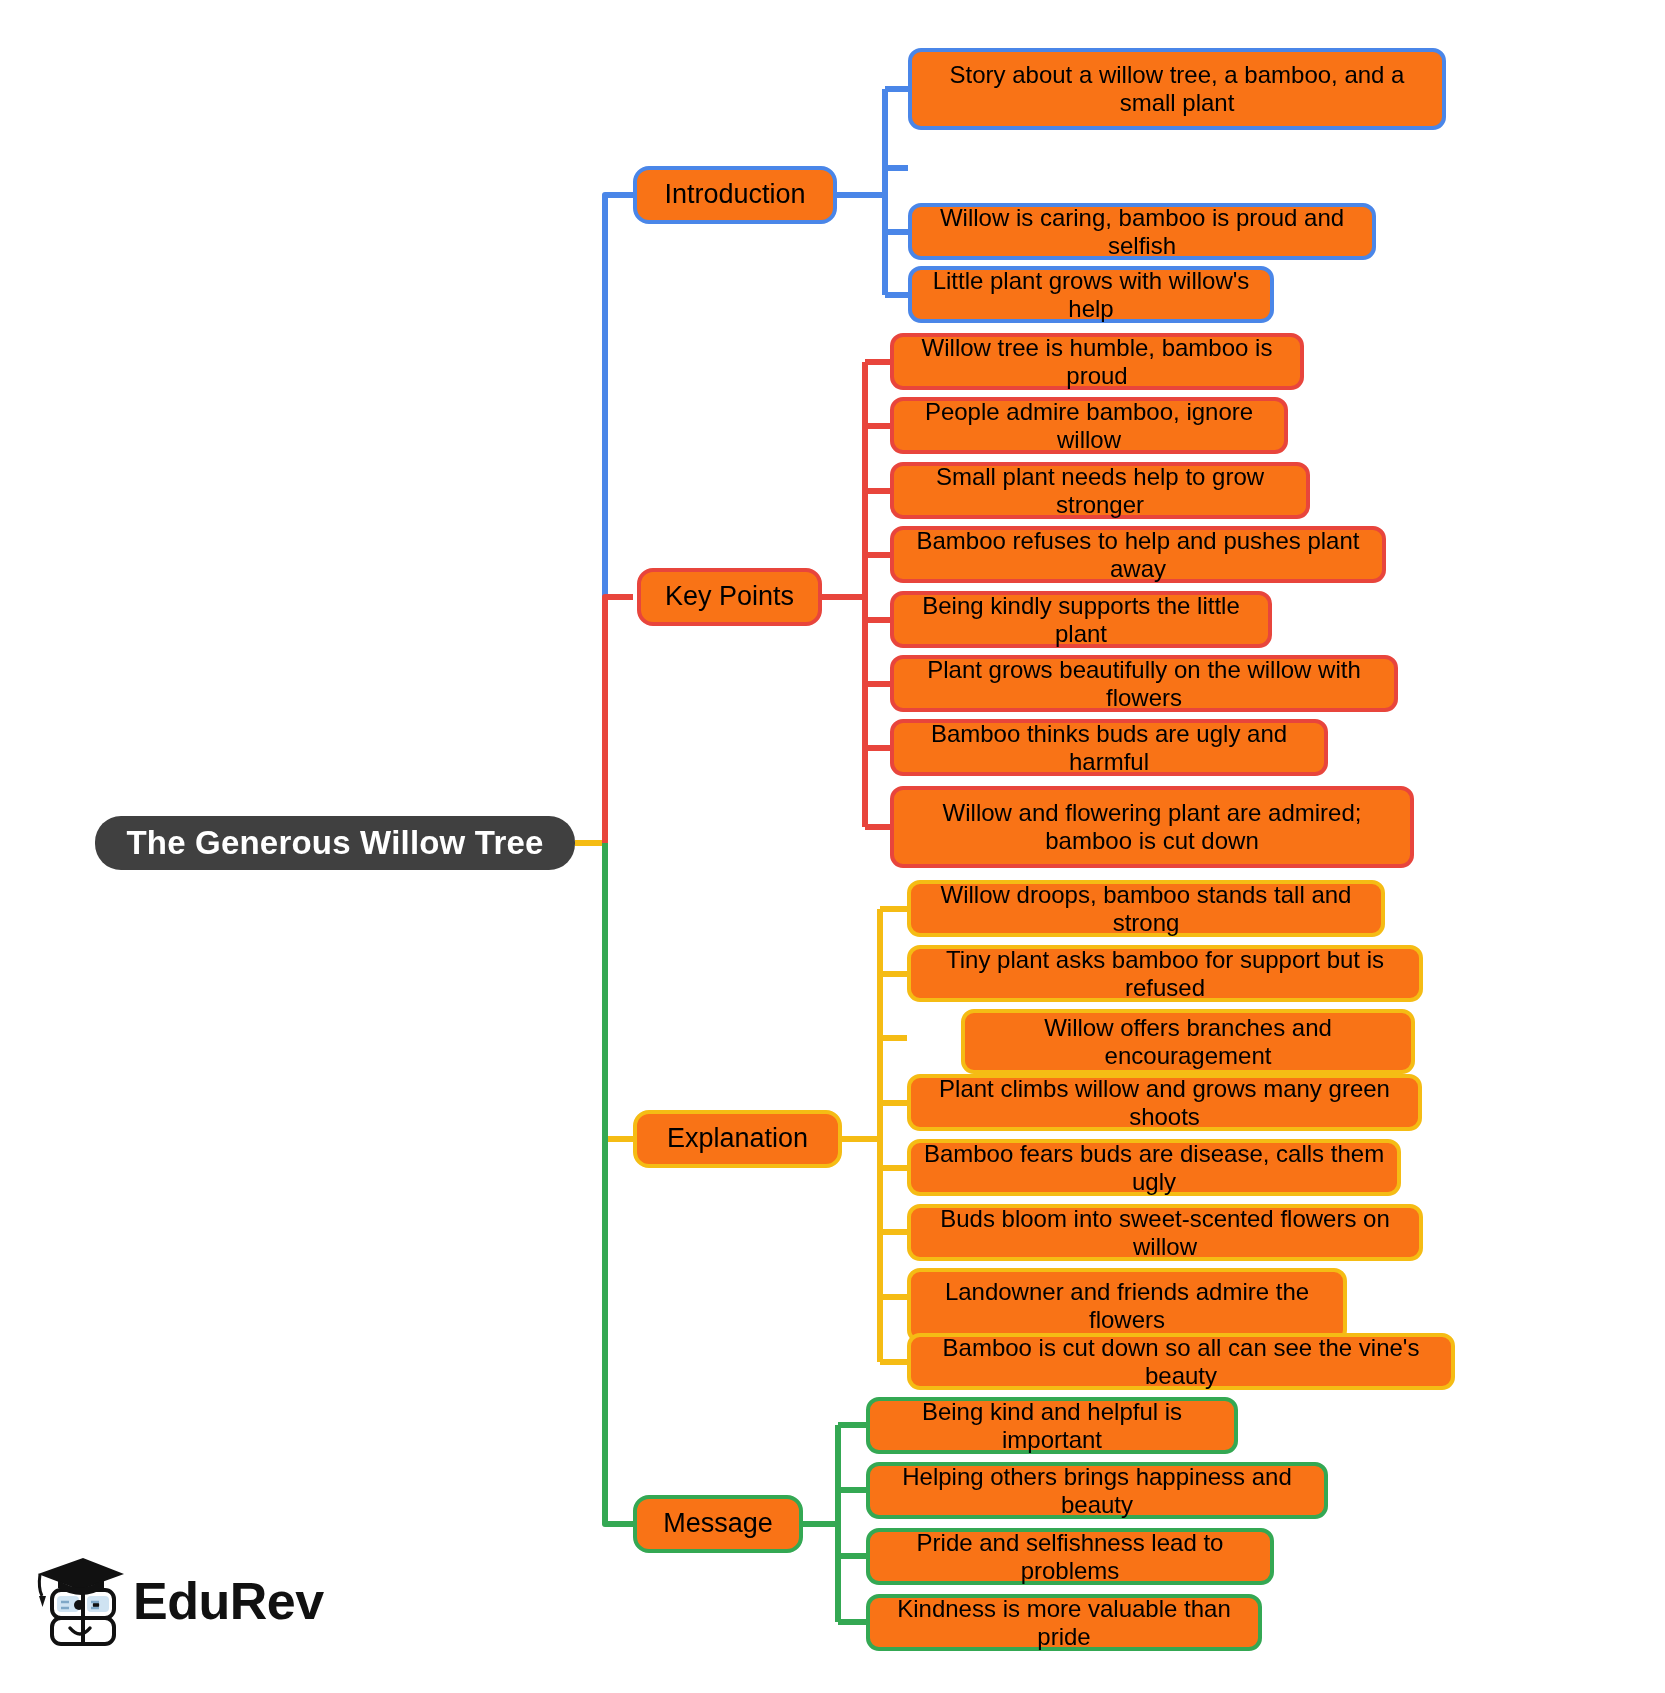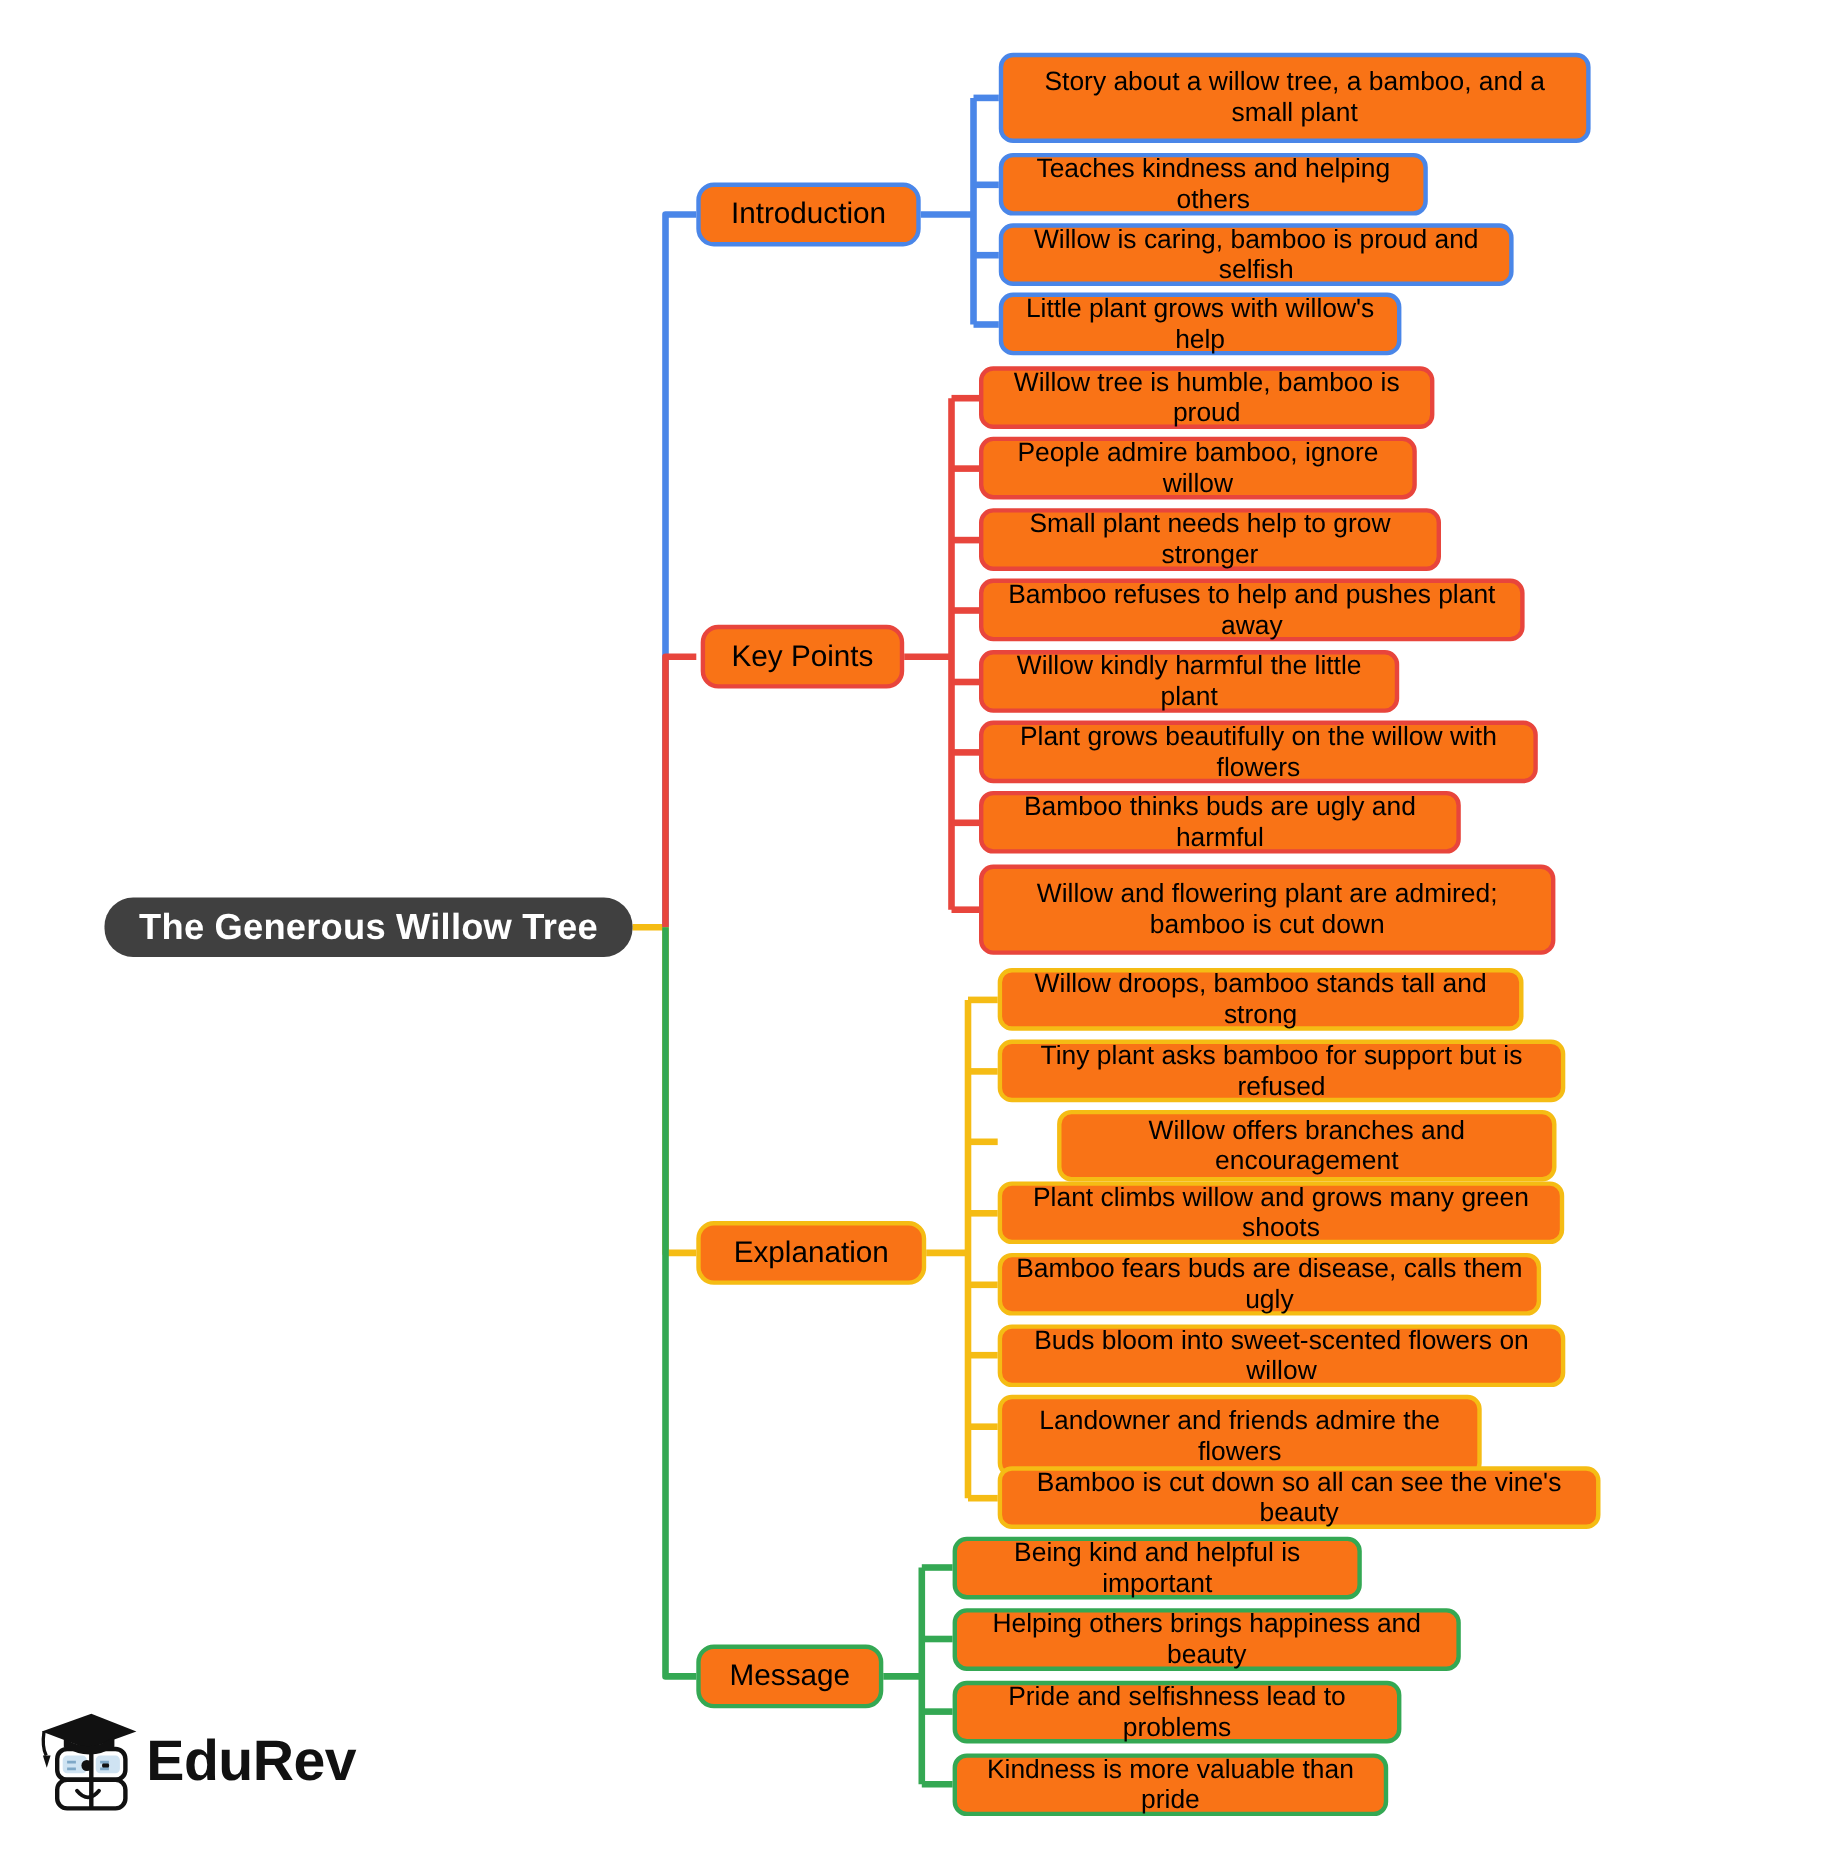--- a/index.html
+++ b/index.html
@@ -143,23 +143,20 @@
     <span>The Generous Willow Tree</span>
   </div>
 
   <div class="node branch c-blue" style="left:633px; top:166px; width:204px; height:58px;">
     <span>Introduction</span>
   </div>
 
   <div class="node leaf c-blue" style="left:908px; top:48px; width:538px; height:82px;">
     <span>Story about a willow tree, a bamboo, and a small plant</span>
   </div>
-  <div class="node leaf c-blue" style="left:908px; top:139px; width:390px; height:57px;">
-    <span>Teaches kindness and helping others</span>
-  </div>
   <div class="node leaf c-blue" style="left:908px; top:203px; width:468px; height:57px;">
     <span>Willow is caring, bamboo is proud and selfish</span>
   </div>
   <div class="node leaf c-blue" style="left:908px; top:266px; width:366px; height:57px;">
     <span>Little plant grows with willow's help</span>
   </div>
 
   <div class="node branch c-red" style="left:637px; top:568px; width:185px; height:58px;">
     <span>Key Points</span>
   </div>
@@ -170,21 +167,21 @@
   <div class="node leaf c-red" style="left:890px; top:397px; width:398px; height:57px;">
     <span>People admire bamboo, ignore willow</span>
   </div>
   <div class="node leaf c-red" style="left:890px; top:462px; width:420px; height:57px;">
     <span>Small plant needs help to grow stronger</span>
   </div>
   <div class="node leaf c-red" style="left:890px; top:526px; width:496px; height:57px;">
     <span>Bamboo refuses to help and pushes plant away</span>
   </div>
   <div class="node leaf c-red" style="left:890px; top:591px; width:382px; height:57px;">
-    <span>Willow kindly harmful the little plant</span>
+    <span>Being kindly supports the little plant</span>
   </div>
   <div class="node leaf c-red" style="left:890px; top:655px; width:508px; height:57px;">
     <span>Plant grows beautifully on the willow with flowers</span>
   </div>
   <div class="node leaf c-red" style="left:890px; top:719px; width:438px; height:57px;">
     <span>Bamboo thinks buds are ugly and harmful</span>
   </div>
   <div class="node leaf c-red" style="left:890px; top:786px; width:524px; height:82px;">
     <span>Willow and flowering plant are admired; bamboo is cut down</span>
   </div>

